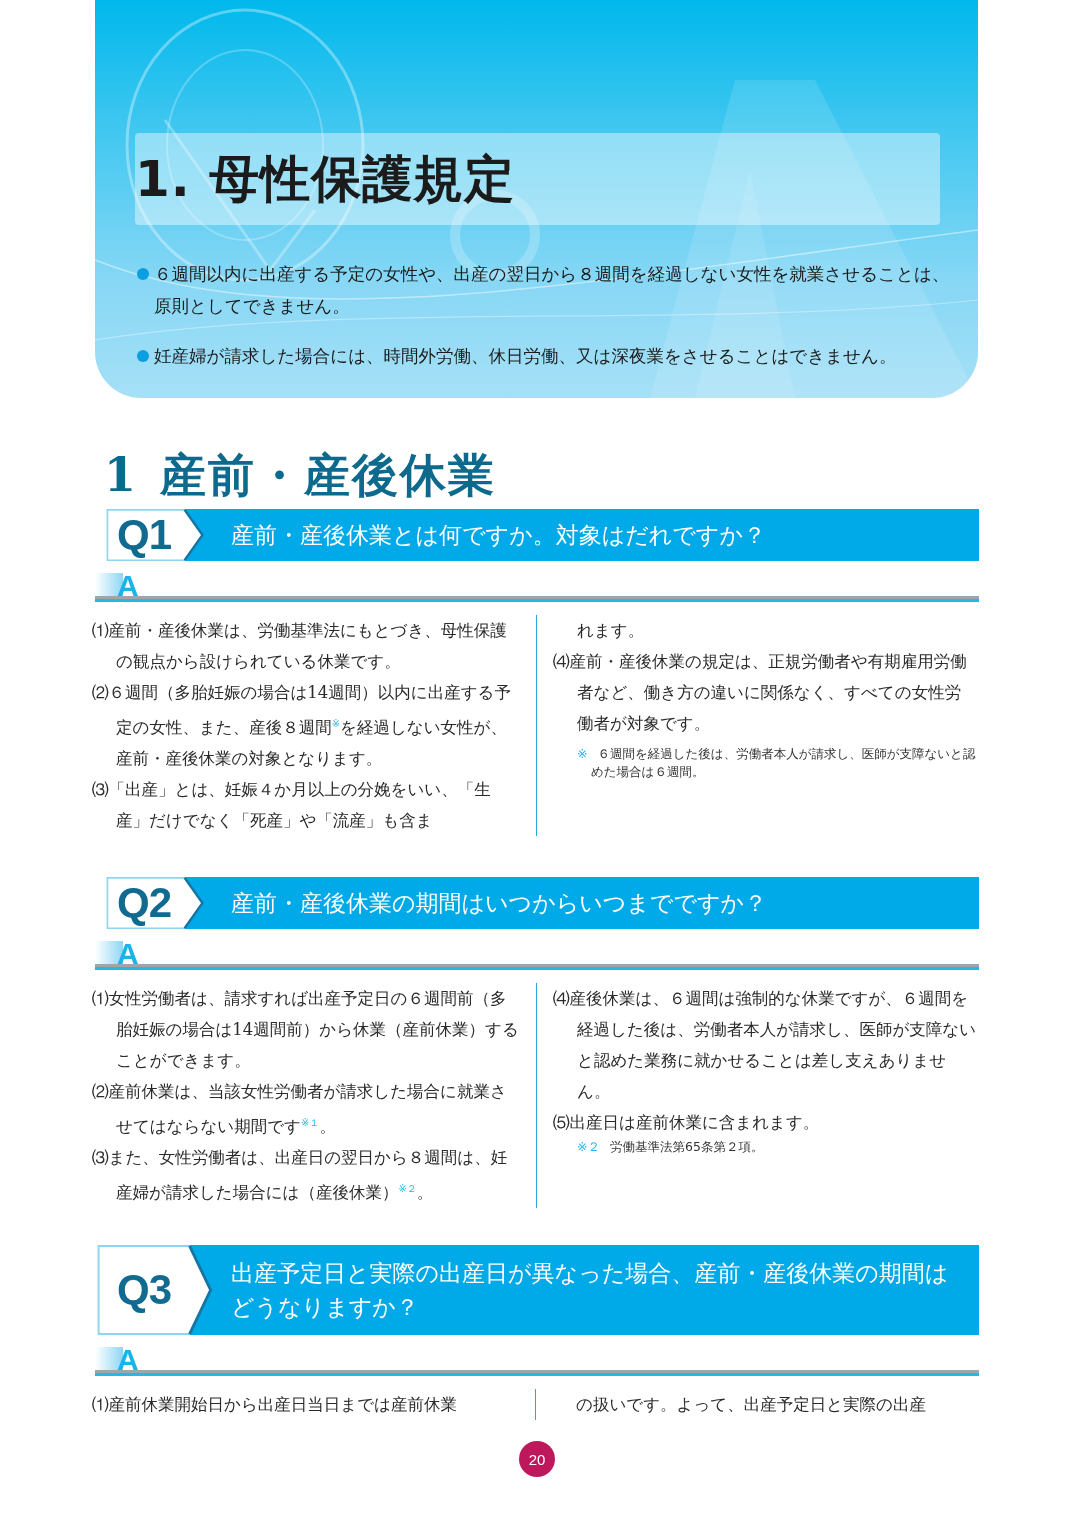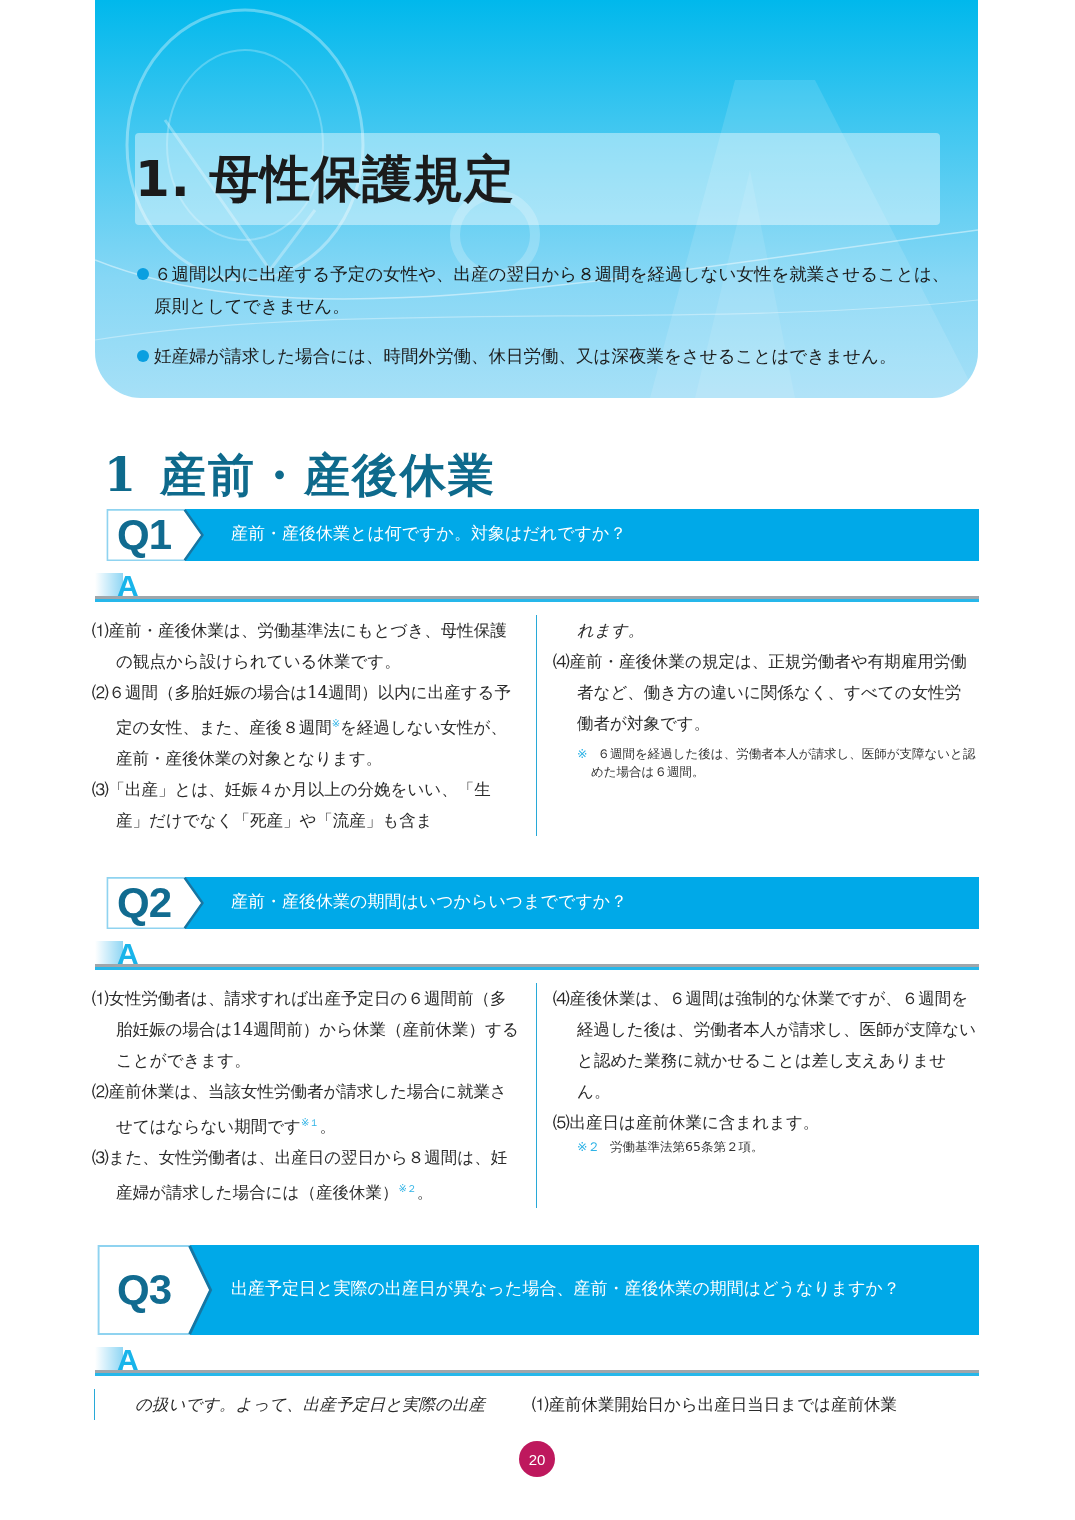--- a/index.html
+++ b/index.html
@@ -41,36 +41,36 @@
   }
   .qbar .qbox { position: absolute; left: 0; top: 0; height: 100%; }
   .qbar .qlabel {
     position: absolute; left: 0; width: 98px; top: 0; bottom: 0;
     display: flex; align-items: center; justify-content: center;
     font-size: 42px; font-weight: bold; color: #116b90; font-family: "Liberation Sans", sans-serif;
     letter-spacing: -1px;
   }
   .qbar .qtext {
     position: absolute; left: 136px; right: 10px; top: 0; bottom: 0;
-    display: flex; align-items: center; color: #ffffff; font-size: 17px; line-height: 34px; font-family: Liberation Mono, monospace;
+    display: flex; align-items: center; color: #ffffff; font-size: 23px; line-height: 34px;
   }
   .amark { position: relative; height: 34px; margin-top: 10px; }
   .amark .grad { position: absolute; left: 0; top: 2px; width: 28px; height: 26px;
                  background: linear-gradient(90deg, rgba(255,255,255,0) 0%, #8fd6f4 100%); }
   .amark .letter { position: absolute; left: 22px; top: -2px; font-size: 30px; font-weight: bold; color: #18b4ea;
                    font-family: "Liberation Sans", sans-serif; }
   .amark .line-gray { position: absolute; left: 0; right: 0; top: 25px; height: 3px; background: #9fa6ab; }
   .amark .line-blue { position: absolute; left: 0; right: 0; top: 28px; height: 3px; background: #26b7ea; }
 
   .cols { position: relative; display: flex; margin-top: 10px; }
   .col { font-family: "DejaVu Serif", "Liberation Serif", serif; font-size: 16.5px; line-height: 31px; color: #2a2a2a; }
   .col.left { width: 428px; padding-right: 16px; border-right: 1.5px solid #28a9d8; margin-left: -3px; }
   .col.right { width: 424px; padding-left: 16px; }
   .item { padding-left: 24px; text-indent: -24px; }
-  .item.cont { text-indent: 0; padding-left: 24px; font-style: italic; }
+  .item.cont { text-indent: 0; padding-left: 24px; }
   .sup { color: #2fb3e6; font-size: 10px; vertical-align: 6px; font-family: "DejaVu Sans", sans-serif; }
   .note { font-family: "DejaVu Sans", "Liberation Sans", sans-serif; font-size: 12.5px; line-height: 18px; color: #333;
           padding-left: 24px; margin-top: 6px; }
   .note .mk { color: #2fb3e6; margin-right: 10px; }
   .note.hang { padding-left: 38px; text-indent: -14px; }
 
   
   .pagenum {
     position: absolute; left: 519px; top: 1441px; width: 36px; height: 36px; border-radius: 50%;
     background: #be185d; color: #fff; font-size: 15px; display: flex; align-items: center; justify-content: center;
@@ -184,22 +184,22 @@
     <div class="qlabel">Q3</div>
     <div class="qtext">出産予定日と実際の出産日が異なった場合、産前・産後休業の期間はどうなりますか？</div>
   </div>
   <div class="amark">
     <div class="grad"></div>
       <div class="line-gray"></div>
       <div class="line-blue"></div>
     <div class="letter">A</div>
   </div>
   <div class="cols">
+    <div class="col left" style="border-right:none;">
+      <div class="item">⑴産前休業開始日から出産日当日までは産前休業</div>
+    </div>
     <div class="col right" style="border-left:1.5px solid #28a9d8; margin-left:-1px;">
       <div class="item cont">の扱いです。よって、出産予定日と実際の出産</div>
     </div>
-    <div class="col left" style="border-right:none;">
-      <div class="item">⑴産前休業開始日から出産日当日までは産前休業</div>
-    </div>
   </div>
 </div>
 
 <div class="pagenum">20</div>
 
 </body></html>

